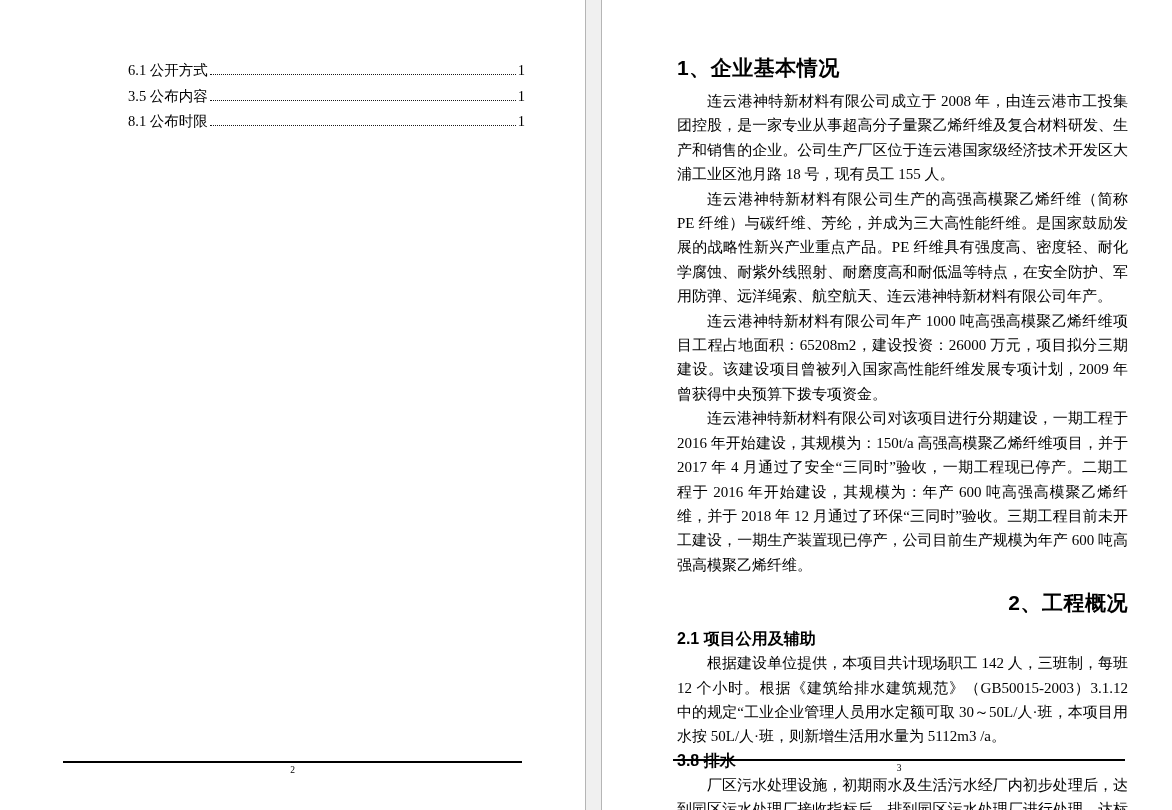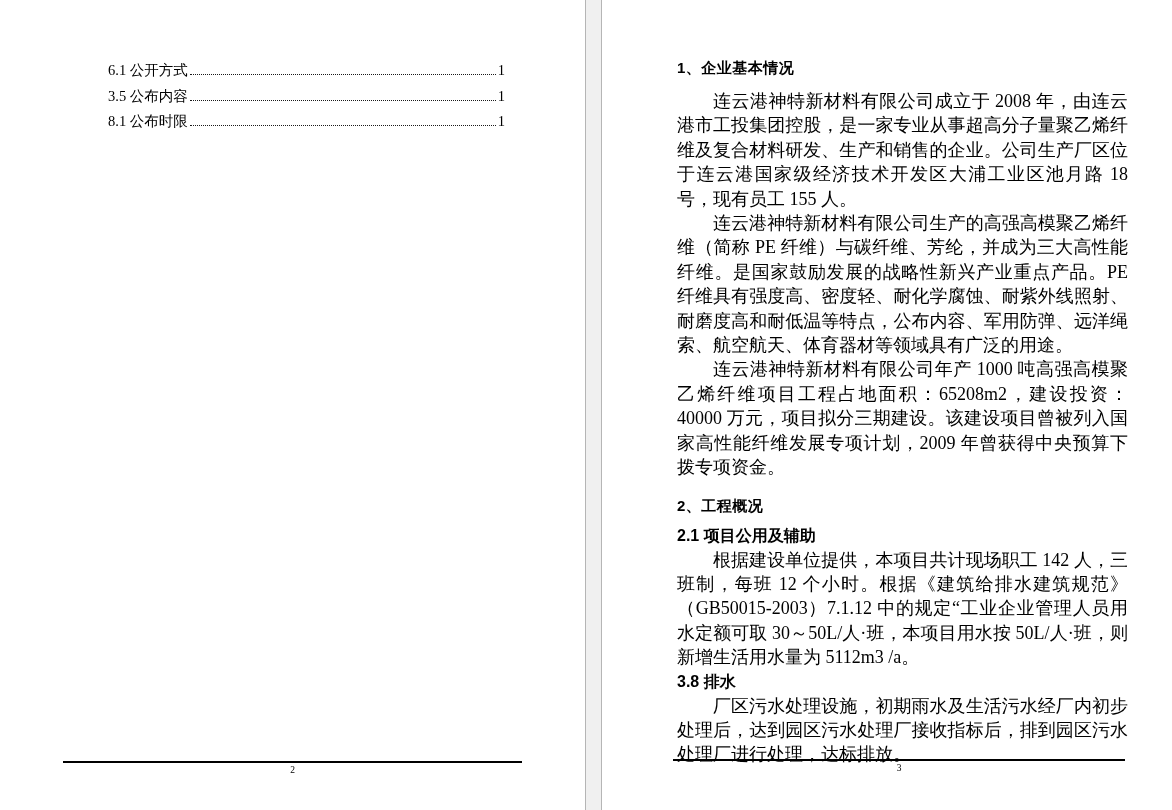--- a/index.html
+++ b/index.html
@@ -23,21 +23,21 @@
     width: 17px; height: 810px; flex: 0 0 auto;
     background: #f0f0f0;
     border-left: 1px solid #b5b5b5;
     border-right: 1px solid #b5b5b5;
   }
   .page-right { width: 570px; }
 
   
   .toc {
     position: absolute;
-    left: 108px; top: 61px; width: 397px;
+    left: 128px; top: 61px; width: 397px;
   }
   .toc-row {
     display: flex;
     align-items: baseline;
     height: 25.5px;
     font-size: 14.5px;
   }
   .toc-label { white-space: nowrap; }
   .toc-leader {
     flex: 1 1 auto;
@@ -58,37 +58,37 @@
   }
   .footer-left  { left: 63px; width: 459px; top: 761px; }
   .footer-right { left: 71px; width: 452px; top: 759px; }
 
   
   .doc-body {
     position: absolute;
     left: 75px; top: 56px; width: 451px;
   }
   .doc-body h1 {
-    font-size: 15px;
+    font-size: 21px;
     font-weight: bold;
     line-height: 24px;
     margin: 0 0 9px 0;
     font-family: "Liberation Sans", "DejaVu Sans", sans-serif;
     letter-spacing: 0.5px;
   }
-  .doc-body h1.h1-later { margin-top: 14px; margin-bottom: 6px; }
+  .doc-body h1.h1-later { margin-top: 14px; margin-bottom: 12px; text-align: right; }
   .doc-body h2 {
     font-size: 16px;
     font-weight: bold;
     line-height: 24px;
     margin: 0 0 0 0;
     font-family: "Liberation Sans", "DejaVu Sans", sans-serif;
   }
   .doc-body p {
-    font-size: 18px;
+    font-size: 15px;
     line-height: 24.4px;
     margin: 0;
     text-indent: 2em;
     text-align: justify;
   }
 </style>
 </head>
 <body>
 
 <div class="page page-left">
@@ -113,24 +113,25 @@
     <span>2</span>
   </div>
 </div>
 
 <div class="page-gap"></div>
 
 <div class="page page-right">
   <div class="doc-body">
     <h1>1、企业基本情况</h1>
     <p>连云港神特新材料有限公司成立于 2008 年，由连云港市工投集团控股，是一家专业从事超高分子量聚乙烯纤维及复合材料研发、生产和销售的企业。公司生产厂区位于连云港国家级经济技术开发区大浦工业区池月路 18 号，现有员工 155 人。</p>
-    <p>连云港神特新材料有限公司生产的高强高模聚乙烯纤维（简称 PE 纤维）与碳纤维、芳纶，并成为三大高性能纤维。是国家鼓励发展的战略性新兴产业重点产品。PE 纤维具有强度高、密度轻、耐化学腐蚀、耐紫外线照射、耐磨度高和耐低温等特点，公布内容、军用防弹、远洋绳索、航空航天、体育器材等领域具有广泛的用途。</p>
-    <p>连云港神特新材料有限公司年产 1000 吨高强高模聚乙烯纤维项目工程占地面积：65208m2，建设投资：40000 万元，项目拟分三期建设。该建设项目曾被列入国家高性能纤维发展专项计划，2009 年曾获得中央预算下拨专项资金。</p>
+    <p>连云港神特新材料有限公司生产的高强高模聚乙烯纤维（简称 PE 纤维）与碳纤维、芳纶，并成为三大高性能纤维。是国家鼓励发展的战略性新兴产业重点产品。PE 纤维具有强度高、密度轻、耐化学腐蚀、耐紫外线照射、耐磨度高和耐低温等特点，在安全防护、军用防弹、远洋绳索、航空航天、连云港神特新材料有限公司年产。</p>
+    <p>连云港神特新材料有限公司年产 1000 吨高强高模聚乙烯纤维项目工程占地面积：65208m2，建设投资：26000 万元，项目拟分三期建设。该建设项目曾被列入国家高性能纤维发展专项计划，2009 年曾获得中央预算下拨专项资金。</p>
+    <p>连云港神特新材料有限公司对该项目进行分期建设，一期工程于 2016 年开始建设，其规模为：150t/a 高强高模聚乙烯纤维项目，并于 2017 年 4 月通过了安全“三同时”验收，一期工程现已停产。二期工程于 2016 年开始建设，其规模为：年产 600 吨高强高模聚乙烯纤维，并于 2018 年 12 月通过了环保“三同时”验收。三期工程目前未开工建设，一期生产装置现已停产，公司目前生产规模为年产 600 吨高强高模聚乙烯纤维。</p>
     <h1 class="h1-later">2、工程概况</h1>
     <h2>2.1 项目公用及辅助</h2>
-    <p>根据建设单位提供，本项目共计现场职工 142 人，三班制，每班 12 个小时。根据《建筑给排水建筑规范》（GB50015-2003）7.1.12 中的规定“工业企业管理人员用水定额可取 30～50L/人·班，本项目用水按 50L/人·班，则新增生活用水量为 5112m3 /a。</p>
+    <p>根据建设单位提供，本项目共计现场职工 142 人，三班制，每班 12 个小时。根据《建筑给排水建筑规范》（GB50015-2003）3.1.12 中的规定“工业企业管理人员用水定额可取 30～50L/人·班，本项目用水按 50L/人·班，则新增生活用水量为 5112m3 /a。</p>
     <h2>3.8 排水</h2>
     <p>厂区污水处理设施，初期雨水及生活污水经厂内初步处理后，达到园区污水处理厂接收指标后，排到园区污水处理厂进行处理，达标排放。</p>
   </div>
   <div class="footer footer-right">
     <span>3</span>
   </div>
 </div>
 
 </body></html>

